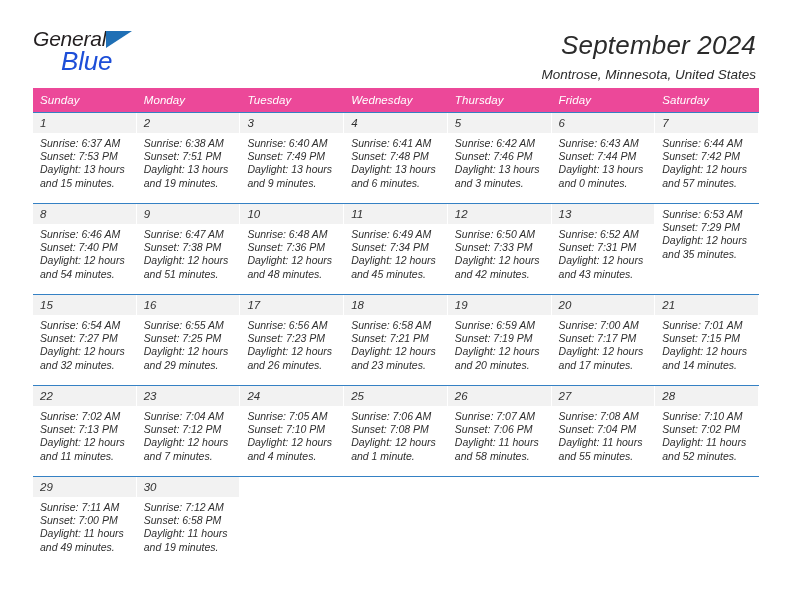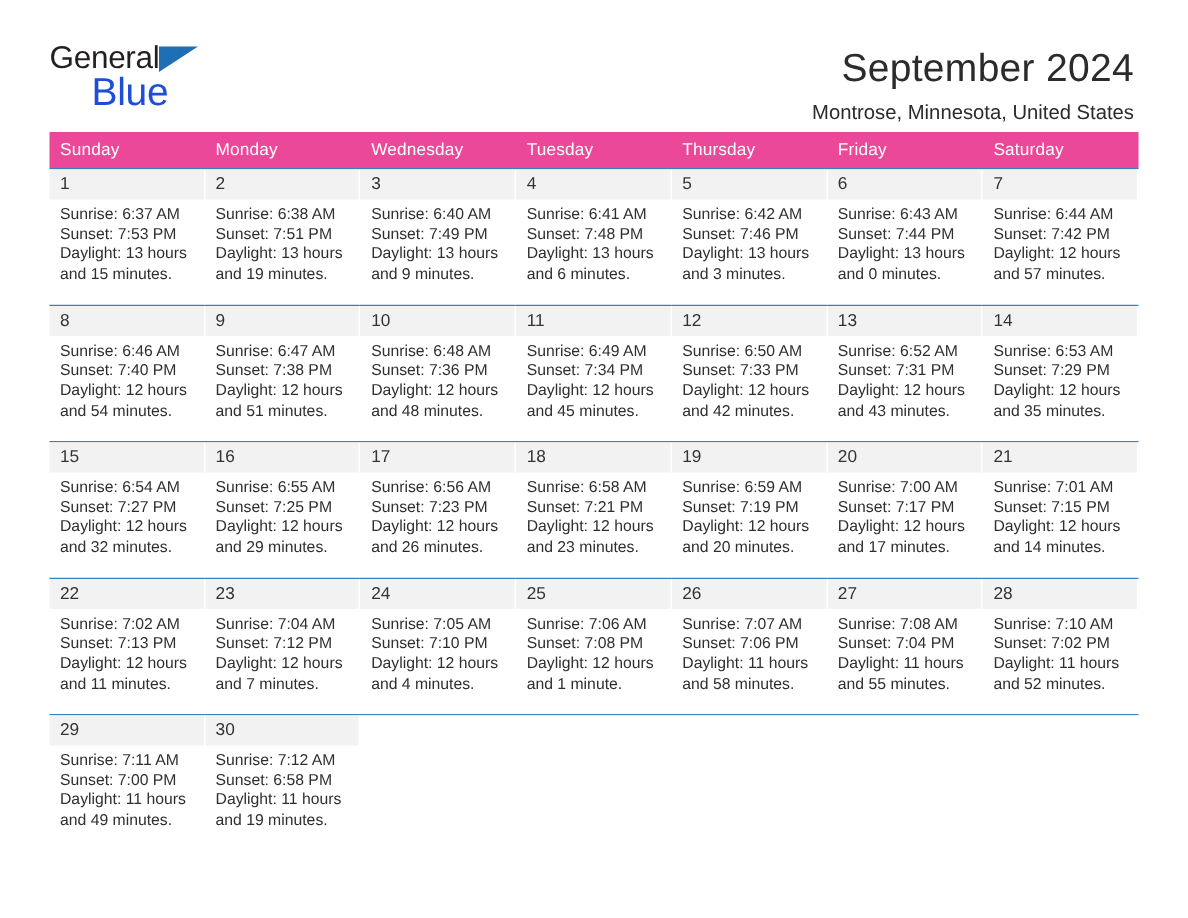--- a/index.html
+++ b/index.html
@@ -13,20 +13,21 @@
     height: 612px;
     font-family: "Liberation Sans", sans-serif;
     color: #1a1a1a;
     overflow: hidden;
   }
   .page {
     position: relative;
     width: 792px;
     height: 492px;
     padding: 0;
+    font-style: italic;
   }
 
   
   .header {
     display: flex;
     align-items: flex-start;
     justify-content: space-between;
     padding: 28px 36px 0 33px;
     height: 78px;
   }
@@ -150,22 +151,22 @@
       <div class="cal-subtitle">Montrose, Minnesota, United States</div>
     </div>
 
   </div>
 
   <div class="calendar">
 
     <div class="weekdays">
       <div class="weekday">Sunday</div>
       <div class="weekday">Monday</div>
+      <div class="weekday">Tuesday</div>
       <div class="weekday">Wednesday</div>
-      <div class="weekday">Tuesday</div>
       <div class="weekday">Thursday</div>
       <div class="weekday">Friday</div>
       <div class="weekday">Saturday</div>
     </div>
 
     <div id="weeks-container">
         <div class="week">
           <div class="day">
             <div class="daynum">1</div>
             <div class="dayinfo">
@@ -279,21 +280,20 @@
           <div class="day">
             <div class="daynum">13</div>
             <div class="dayinfo">
               <div>Sunrise: 6:52 AM</div>
               <div>Sunset: 7:31 PM</div>
               <div>Daylight: 12 hours</div>
               <div>and 43 minutes.</div>
             </div>
           </div>
           <div class="day">
-            <div class="daynum">14</div>
             <div class="dayinfo">
               <div>Sunrise: 6:53 AM</div>
               <div>Sunset: 7:29 PM</div>
               <div>Daylight: 12 hours</div>
               <div>and 35 minutes.</div>
             </div>
           </div>
         </div>
         <div class="week">
           <div class="day">

